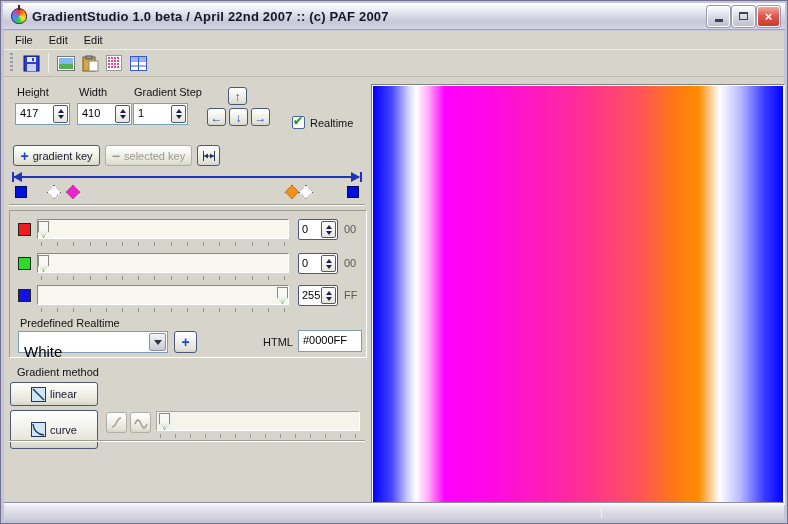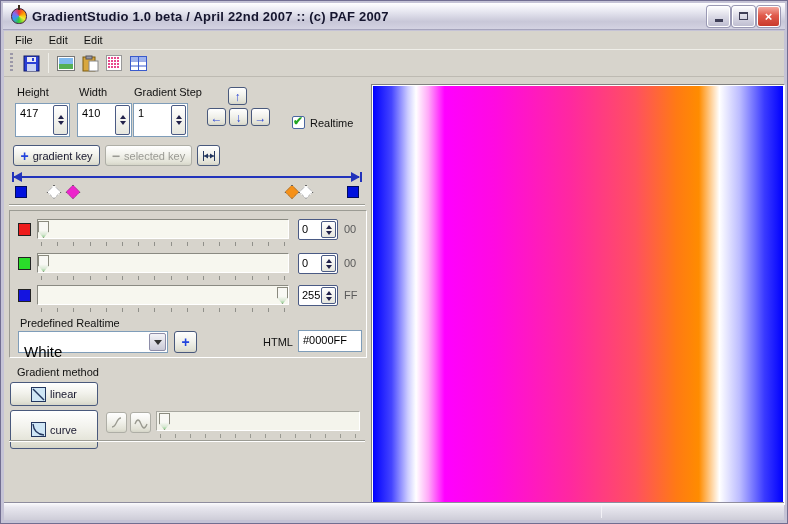--- a/index.html
+++ b/index.html
@@ -39,21 +39,21 @@
     border-top:1px solid #EFEEE8; border-bottom:1px solid #BDBAB2; padding-left:4px; }
   .tb-grip{ width:3px; height:20px; margin:0 6px 0 2px;
     background:repeating-linear-gradient(180deg,#9B98A8 0 2px,transparent 2px 4px); }
   .tb-btn{ width:24px; height:22px; display:flex; align-items:center; justify-content:center; }
   .tb-sep{ width:1px; height:20px; background:#B2AFA7; border-right:1px solid #F0EFE9; margin:0 5px; }
 
   
   .client{ position:absolute; top:47px; left:0; right:0; bottom:18px; background:#D7D4CC; }
   .lbl{ position:absolute; font-size:11px; color:#111; white-space:nowrap; }
 
-  .field{ position:absolute; height:34px; background:#fff; border:1px solid #7F9DB9; display:flex; }
+  .field{ position:absolute; height:22px; background:#fff; border:1px solid #7F9DB9; display:flex; }
   .field .v{ flex:1; font-size:11px; color:#000; padding:3px 0 0 4px; }
   .spin{ width:15px; margin:1px; border:1px solid #4A5A84; border-radius:2px;
     background:linear-gradient(#FFFFFF,#E6E6DE); display:flex; flex-direction:column;
     align-items:center; justify-content:center; }
   .spin i{ display:block; width:0; height:0; border-left:3px solid transparent; border-right:3px solid transparent; }
   .spin .up{ border-bottom:4px solid #21214A; margin:1px 0; }
   .spin .down{ border-top:4px solid #21214A; margin:1px 0; }
 
   .xp-btn{ position:absolute; border:1px solid #49597C; border-radius:3px; color:#17172E;
     background:linear-gradient(180deg,#FFFFFF,#F2F2EC 45%,#E2E2D6 85%,#D5D5C8);

